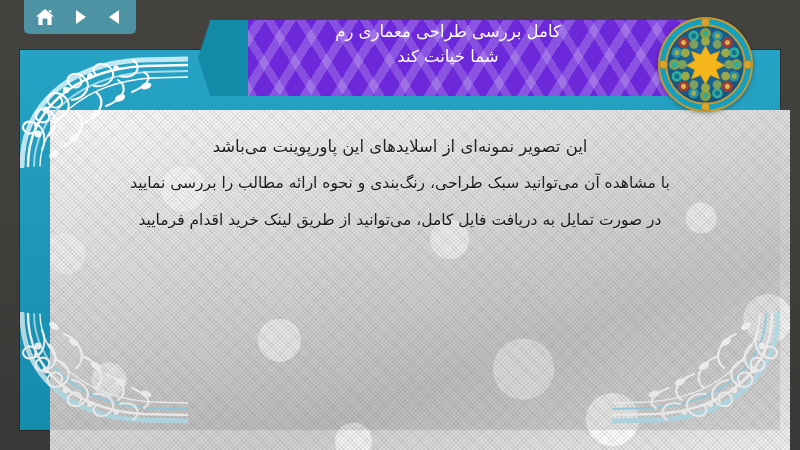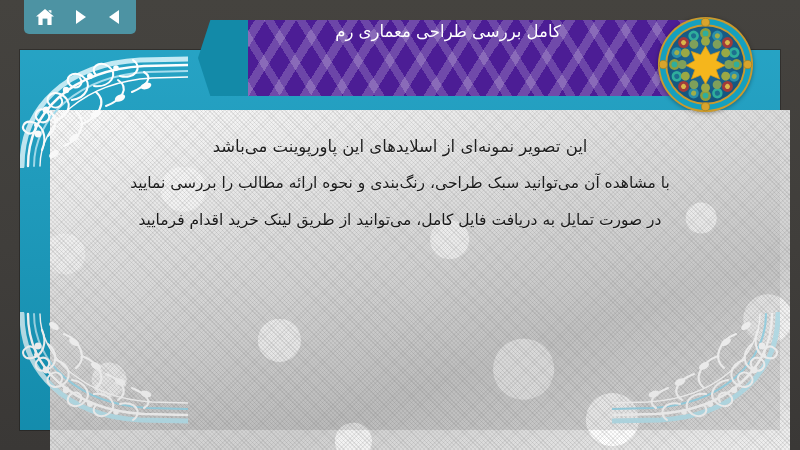--- a/index.html
+++ b/index.html
@@ -86,21 +86,21 @@
   .c-bl { left: 20px;  bottom: 20px; transform: scaleY(-1); }
   .c-br { right: 20px; bottom: 20px; transform: scale(-1,-1); }
 
   
   .banner {
     position: absolute;
     left: 248px;
     top: 20px;
     width: 452px;
     height: 76px;
-    background: #4c1d95;
+    background: #6d28d9;
     overflow: hidden;
   }
   .banner .chev {
     position: absolute;
     inset: 0;
     background-image:
       repeating-linear-gradient(-58deg,
         rgba(255,255,255,.20) 0 9px,
         rgba(255,255,255,0) 9px 26px);
     background-size: 62px 100%;
@@ -316,20 +316,21 @@
 
   </div>
 
   <div class="pennant"></div>
 
   <div class="banner">
     <div class="chev"></div>
     <div class="chev2"></div>
     <div class="banner-text">
       <div>کامل بررسی طراحی معماری رم</div>
+      <div>شما خیانت کند</div>
     </div>
   </div>
 
   <div class="medallion">
     <svg viewBox="0 0 100 100" xmlns="http://www.w3.org/2000/svg">
       <defs>
         <radialGradient id="mg" cx="50%" cy="45%" r="55%">
           <stop offset="0%" stop-color="#1f6f9c"></stop>
           <stop offset="100%" stop-color="#14557e"></stop>
         </radialGradient>

